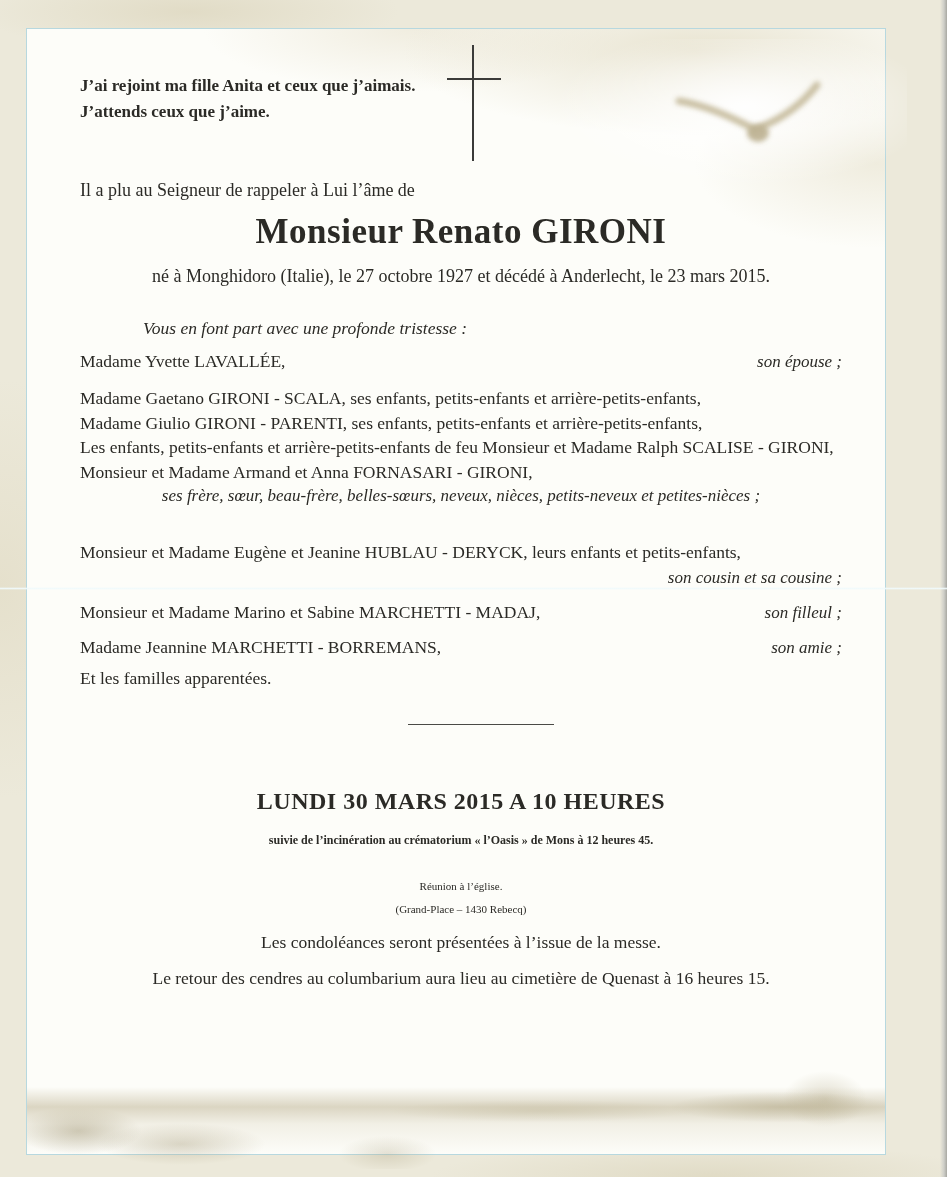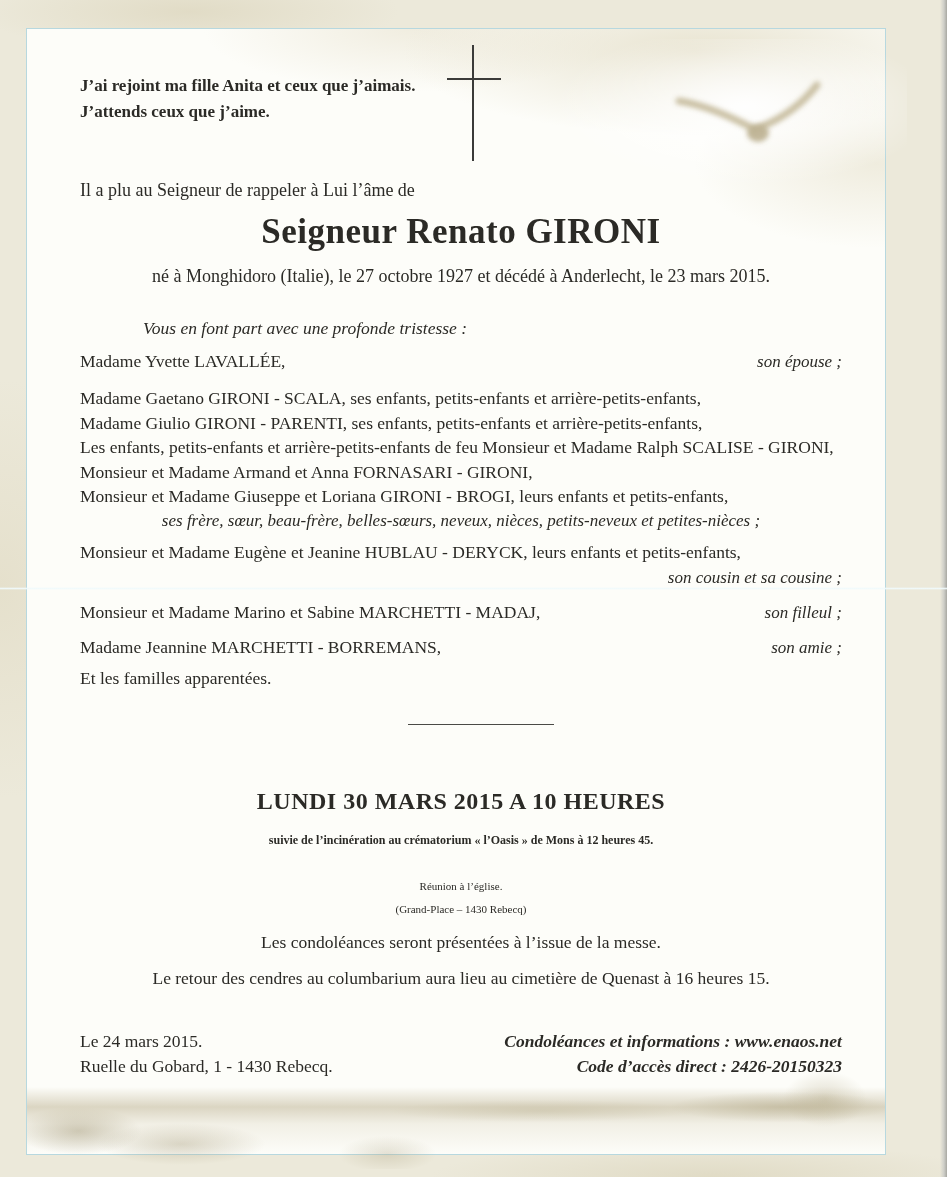--- a/index.html
+++ b/index.html
@@ -111,35 +111,34 @@
 
     <div class="cross-v"></div>
     <div class="cross-h"></div>
 
     <div class="abs epigraph">
       <div>J’ai rejoint ma fille Anita et ceux que j’aimais.</div>
       <div>J’attends ceux que j’aime.</div>
     </div>
 
     <div class="abs intro">Il a plu au Seigneur de rappeler à Lui l’âme de</div>
-    <div class="abs deceased">Seigneur Renato GIRONI</div>
+    <div class="abs deceased">Monsieur Renato GIRONI</div>
     <div class="abs dates">né à Monghidoro (Italie), le 27 octobre 1927 et décédé à Anderlecht, le 23 mars 2015.</div>
     <div class="abs lead">Vous en font part avec une profonde tristesse :</div>
 
     <div class="abs row r-spouse">
       <span>Madame Yvette LAVALLÉE,</span>
       <span class="rel">son épouse ;</span>
     </div>
 
     <div class="abs family-block">
       <div>Madame Gaetano GIRONI - SCALA, ses enfants, petits-enfants et arrière-petits-enfants,</div>
       <div>Madame Giulio GIRONI - PARENTI, ses enfants, petits-enfants et arrière-petits-enfants,</div>
       <div>Les enfants, petits-enfants et arrière-petits-enfants de feu Monsieur et Madame Ralph SCALISE - GIRONI,</div>
       <div>Monsieur et Madame Armand et Anna FORNASARI - GIRONI,</div>
-      <div>Monsieur et Madame Giuseppe et Loriana GIRONI - BROGI, leurs enfants et petits-enfants,</div>
       <div class="group-rel">ses frère, sœur, beau-frère, belles-sœurs, neveux, nièces, petits-neveux et petites-nièces ;</div>
     </div>
 
     <div class="abs r-cousins-name">Monsieur et Madame Eugène et Jeanine HUBLAU - DERYCK, leurs enfants et petits-enfants,</div>
     <div class="abs r-cousins-rel">son cousin et sa cousine ;</div>
 
     <div class="abs row r-godson">
       <span>Monsieur et Madame Marino et Sabine MARCHETTI - MADAJ,</span>
       <span class="rel">son filleul ;</span>
     </div>
@@ -155,30 +154,20 @@
 
     <div class="abs center bigdate">LUNDI 30 MARS 2015 A 10 HEURES</div>
     <div class="abs center cremation">suivie de l’incinération au crématorium « l’Oasis » de Mons à 12 heures 45.</div>
     <div class="abs center meeting">
       <div>Réunion à l’église.</div>
       <div>(Grand-Place – 1430 Rebecq)</div>
     </div>
     <div class="abs center condol">Les condoléances seront présentées à l’issue de la messe.</div>
     <div class="abs center ashes">Le retour des cendres au columbarium aura lieu au cimetière de Quenast à 16 heures 15.</div>
 
-    <div class="abs bottom-row">
-      <div class="bottom-left">
-        <div>Le 24 mars 2015.</div>
-        <div>Ruelle du Gobard, 1 - 1430 Rebecq.</div>
-      </div>
-      <div class="bottom-right">
-        <div>Condoléances et informations : www.enaos.net</div>
-        <div>Code d’accès direct : 2426-20150323</div>
-      </div>
-    </div>
 
     <div class="watercolor"></div>
 
 
   </div>
   <div class="seam"></div>
   <div class="edge-right"></div>
 </div>
 
 </body></html>

